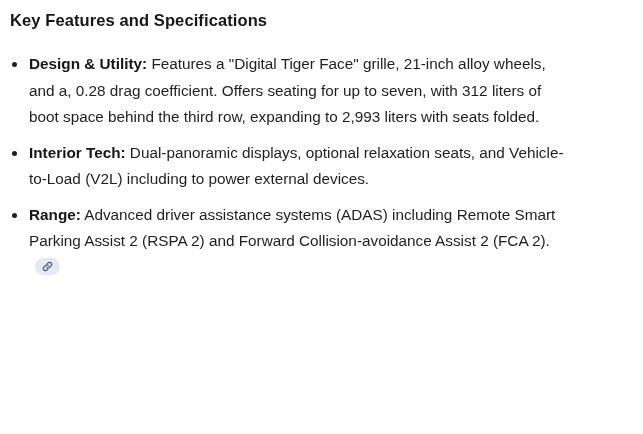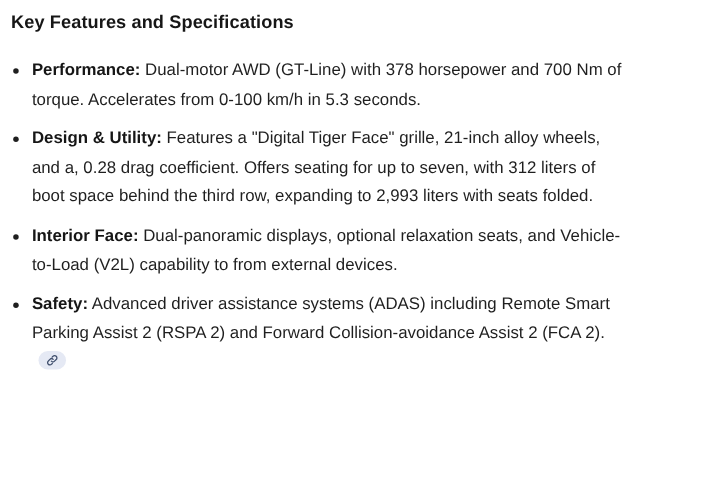--- a/index.html
+++ b/index.html
@@ -61,43 +61,38 @@
 </style>
 </head>
 <body>
 
 <div class="page">
 
   <div class="heading">Key Features and Specifications</div>
 
   <ul class="feature-list">
 
-    <li>
-      <span class="bullet-dot"></span>
-      <span class="item-label">Performance:</span>
-      <span class="item-text">Dual-motor AWD (GT-Line) with 378 horsepower and 700 Nm of torque. Accelerates from 0-100 km/h in 5.3 seconds.</span>
-    </li>
 
 
 
     <li>
       <span class="bullet-dot"></span>
       <span class="item-label">Design &amp; Utility:</span>
       <span class="item-text">Features a "Digital Tiger Face" grille, 21-inch alloy wheels, and a, 0.28 drag coefficient. Offers seating for up to seven, with 312 liters of boot space behind the third row, expanding to 2,993 liters with seats folded.</span>
     </li>
 
     <li>
       <span class="bullet-dot"></span>
-      <span class="item-label">Interior Face:</span>
-      <span class="item-text">Dual-panoramic displays, optional relaxation seats, and Vehicle-to-Load (V2L) capability to from external devices.</span>
+      <span class="item-label">Interior Tech:</span>
+      <span class="item-text">Dual-panoramic displays, optional relaxation seats, and Vehicle-to-Load (V2L) including to power external devices.</span>
     </li>
 
     <li>
       <span class="bullet-dot"></span>
-      <span class="item-label">Safety:</span>
+      <span class="item-label">Range:</span>
       <span class="item-text">Advanced driver assistance systems (ADAS) including Remote Smart Parking Assist 2 (RSPA 2) and Forward Collision-avoidance Assist 2 (FCA 2).</span><span class="citation-chip">
           <span>
             <svg width="11" height="11" viewBox="0 0 24 24" fill="none" stroke="#41506e" stroke-width="2.6" stroke-linecap="round" stroke-linejoin="round">
               <path d="M10.2 13.8a4.5 4.5 0 0 0 6.36 0l3.2-3.2a4.5 4.5 0 1 0-6.36-6.36l-1.6 1.6"></path>
               <path d="M13.8 10.2a4.5 4.5 0 0 0-6.36 0l-3.2 3.2a4.5 4.5 0 1 0 6.36 6.36l1.6-1.6"></path>
             </svg>
           </span>
         </span>
     </li>
 

